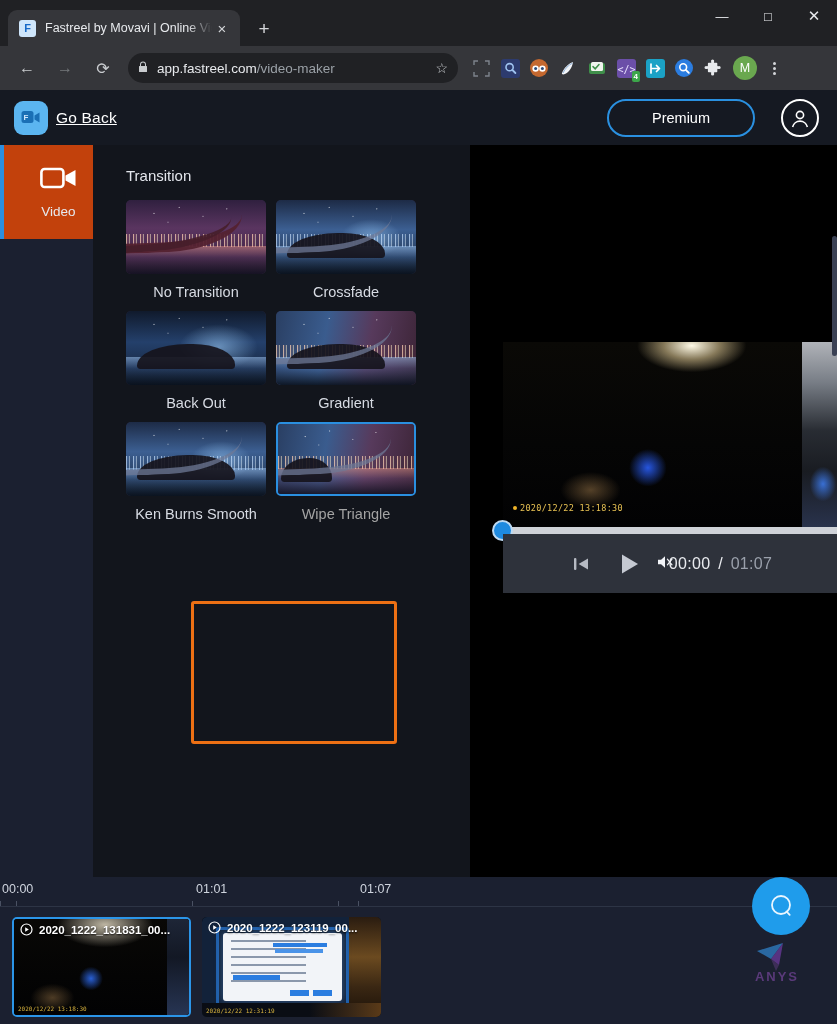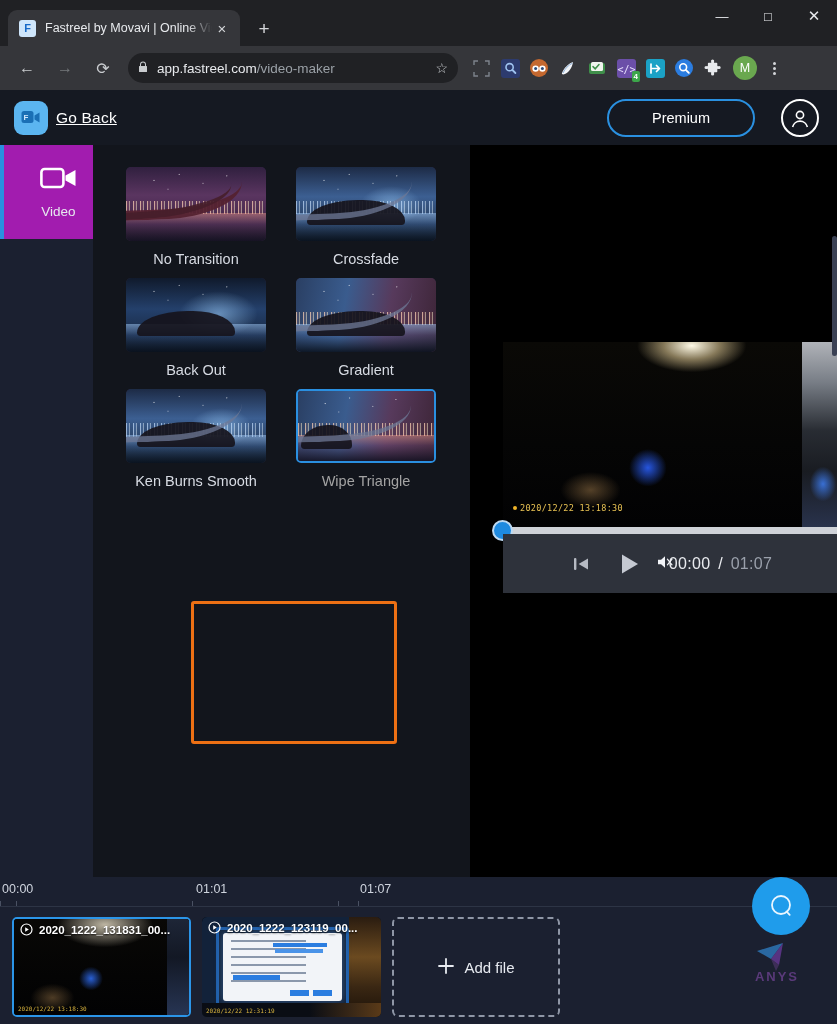--- a/index.html
+++ b/index.html
@@ -115,35 +115,35 @@
   }
 
   .body-row { display: flex; height: 734px; }
 
   
   .sidebar { width: 93px; background: #1b2030; flex: 0 0 93px; padding-top: 0; }
   .side-item {
     height: 94px; display: flex; flex-direction: column; align-items: center;
     justify-content: center; gap: 9px; position: relative; color: #fff;
   }
-  .side-item.active { background: #a21caf; padding-left: 24px; }
+  .side-item.active { background: #c2410c; padding-left: 24px; }
   .side-item.active::before {
     content:""; position: absolute; left: 0; top: 0; bottom: 0;
     width: 4px; background: #2a8fe0;
   }
   .side-label { font-size: 13.5px; color: #e6e9ef; }
 
   
   .panel {
     width: 377px; flex: 0 0 377px; background: #12151c;
     padding: 22px 0 0 0; position: relative;
   }
   .panel-title { font-size: 15px; color: #e3e6ec; padding-left: 33px; margin-bottom: 16px; }
   .grid {
-    display: grid; grid-template-columns: 140px 140px; gap: 10px 30px;
+    display: grid; grid-template-columns: 140px 140px; gap: 10px 10px;
     padding-left: 33px; padding-right: 32px;
   }
   .tile { display: flex; flex-direction: column; align-items: center; }
   .thumb {
     width: 140px; height: 74px; border-radius: 5px; overflow: hidden;
     position: relative; background: #2b2440;
   }
   .tile-label {
     margin-top: 10px; font-size: 14.5px; color: #d7dbe3; text-align: center;
     line-height: 1.18; width: 150px;
@@ -490,20 +490,21 @@
             <svg width="38" height="26" viewBox="0 0 38 26" fill="none" stroke="#fff" stroke-width="2.6">
               <rect x="1.4" y="4" width="22" height="18" rx="3.2"></rect>
               <path d="M25.5 10.5l10-5.5v16l-10-5.5z" fill="#fff" stroke="none"></path>
               </svg>
           </span>
           <span class="side-label">Video</span>
         </div>
       </div>
 
       <div class="panel">
+        <div class="panel-title">Transition</div>
         <div class="grid">
 
           <div class="tile">
             <div class="thumb">
               <div class="art">
                   <div class="sky purple"></div>
                   <div class="stars"></div>
                   <div class="city"></div>
                   <div class="water"></div>
                   <div class="bridge"></div>
@@ -691,28 +692,20 @@
             <span>
               <svg width="13" height="13" viewBox="0 0 13 13" fill="none" stroke="#fff" stroke-width="1.2">
                   <circle cx="6.5" cy="6.5" r="5.5"></circle>
                   <path d="M5.2 4.2l3.6 2.3-3.6 2.3z" fill="#fff" stroke="none"></path>
                 </svg>
             </span>
             <span>2020_1222_123119_00...</span>
           </div>
           <div class="clip-stamp">2020/12/22 12:31:19</div>
         </div>
-        <div class="addfile">
-          <span>
-            <svg width="18" height="18" viewBox="0 0 18 18" stroke="#e7eaf0" stroke-width="1.8" stroke-linecap="round">
-                <path d="M9 2v14M2 9h14"></path>
-              </svg>
-          </span>
-          <span>Add file</span>
-        </div>
       </div>
     </div>
 
     <div class="chat-fab">
       <svg width="30" height="30" viewBox="0 0 30 30" fill="none" stroke="#eaf6ff" stroke-width="1.8">
         <circle cx="15" cy="14" r="9"></circle>
           <path d="M20.5 20.5l3.2 3.4" stroke-linecap="round"></path>
         </svg>
     </div>
     <div class="watermark">

